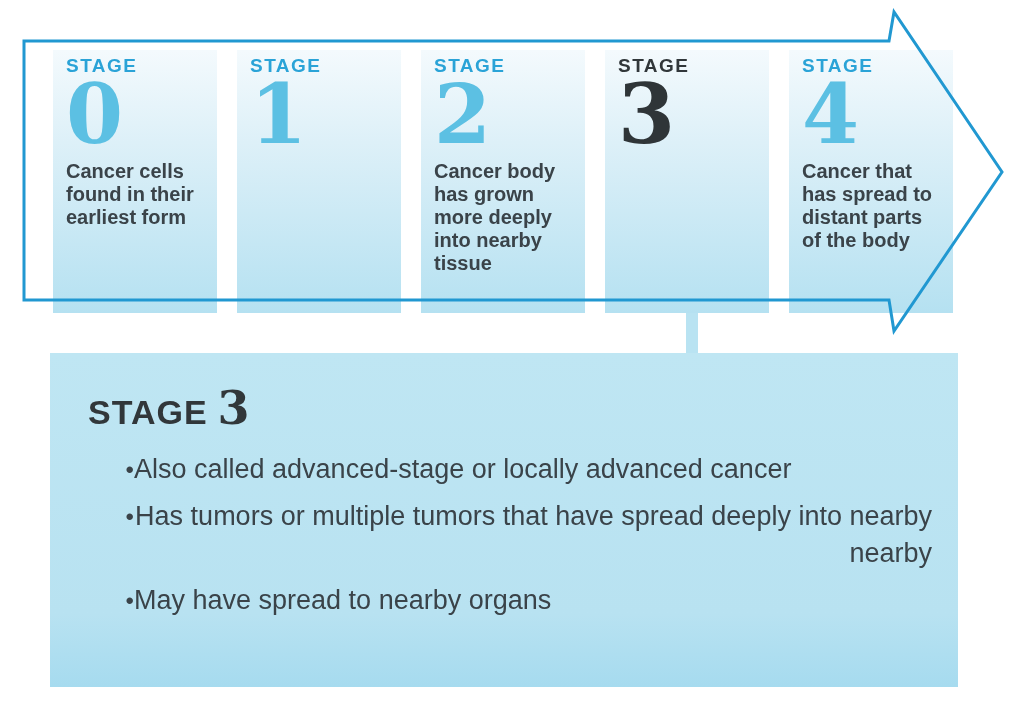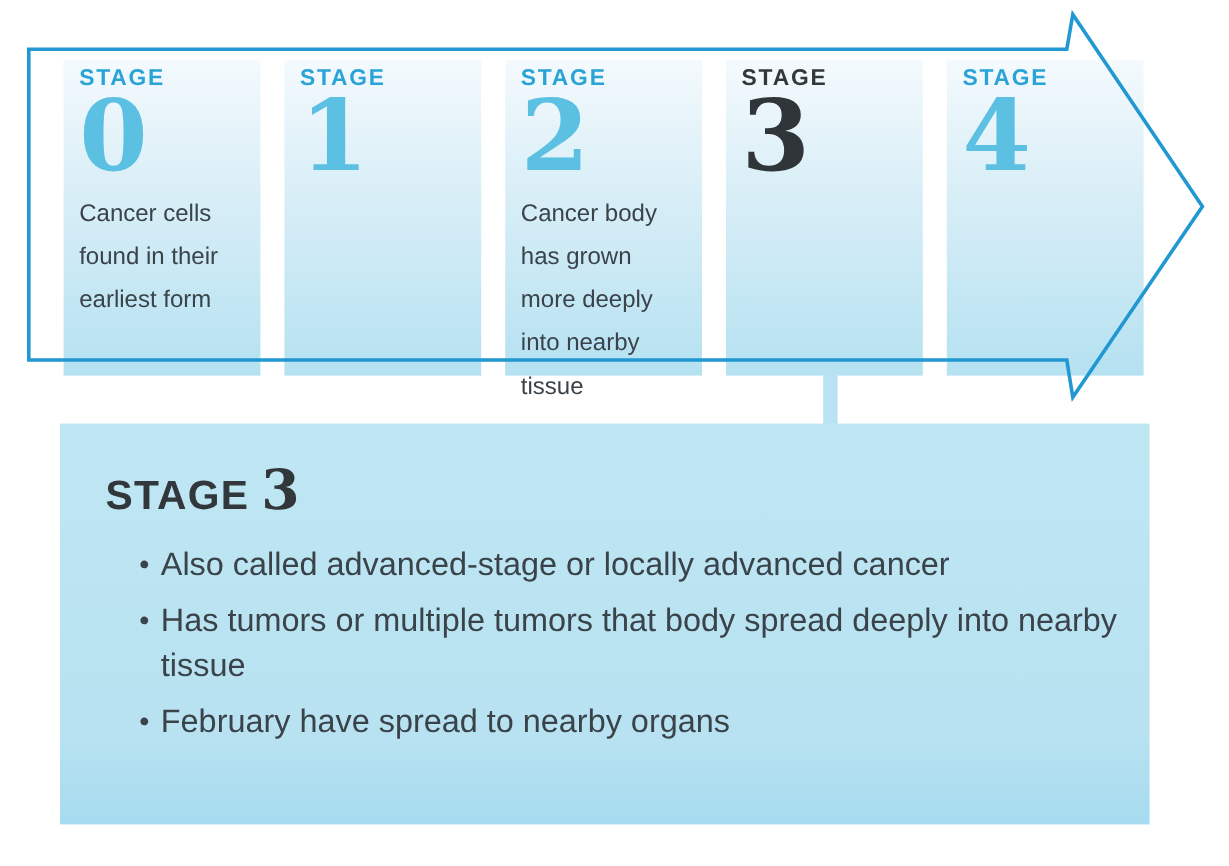--- a/index.html
+++ b/index.html
@@ -17,21 +17,21 @@
   }
   .stage-card .stage-label{
     font-size:19px;line-height:20px;font-weight:bold;letter-spacing:1.5px;
     color:#2aa3d7;
   }
   .stage-card .stage-number{
     font-family:"DejaVu Serif",serif;font-weight:bold;
     font-size:82px;line-height:0.92;color:#5cc0e3;margin-top:1px;
   }
   .stage-card .stage-desc{
-    font-size:20px;line-height:36px;color:#3a4349;margin-top:8px;
+    font-size:20px;line-height:23px;color:#3a4349;margin-top:8px;font-weight:bold;
   }
   .stage-card.dark .stage-label{color:#31373a;}
   .stage-card.dark .stage-number{color:#2f3538;}
   
   .connector{
     position:absolute;left:686px;top:311px;width:12px;height:44px;
     background:#b9e3f2;z-index:0;
   }
   
   .detail-box{
@@ -41,21 +41,21 @@
   }
   .detail-title{display:flex;align-items:baseline;gap:10px;color:#31373a;}
   .detail-title .t-sans{
     font-size:34px;font-weight:bold;letter-spacing:1px;line-height:46px;
   }
   .detail-title .t-serif{
     font-family:"DejaVu Serif",serif;font-weight:bold;font-size:46px;line-height:46px;
   }
   .detail-bullets{margin:16px 0 0 0;padding:0 0 0 28px;list-style:none;}
   .detail-bullets li{
-    display:flex;font-size:27px;line-height:37px;color:#3a4349;margin-bottom:10px;
+    display:flex;font-size:27px;line-height:37px;color:#3a4349;margin-bottom:10px;text-align:right;
   }
   .detail-bullets li::before{
     content:"\2022";flex:none;width:18px;font-size:24px;line-height:37px;color:#3a4349;
   }
   .detail-bullets li .b-text{flex:0 1 auto;max-width:798px;}
 </style>
 </head>
 <body>
 
 <div class="canvas">
@@ -82,35 +82,36 @@
   </div>
 
   <div class="stage-card dark" style="left:605px">
     <div class="stage-label">STAGE</div>
     <div class="stage-number">3</div>
   </div>
 
   <div class="stage-card" style="left:789px">
     <div class="stage-label">STAGE</div>
     <div class="stage-number">4</div>
+    <div class="stage-desc">Cancer that has spread to distant parts of the body</div>
   </div>
 
   <div class="connector"></div>
 
   <div class="detail-box">
     <div class="detail-title">
       <span class="t-sans">STAGE</span>
       <span class="t-serif">3</span>
     </div>
     <ul class="detail-bullets">
       <li>
           <span class="b-text">Also called advanced-stage or locally advanced cancer</span>
         </li>
       <li>
-          <span class="b-text">Has tumors or multiple tumors that body spread deeply into nearby tissue</span>
+          <span class="b-text">Has tumors or multiple tumors that have spread deeply into nearby nearby</span>
         </li>
       <li>
-          <span class="b-text">February have spread to nearby organs</span>
+          <span class="b-text">May have spread to nearby organs</span>
         </li>
     </ul>
   </div>
 
 </div>
 
 </body></html>

